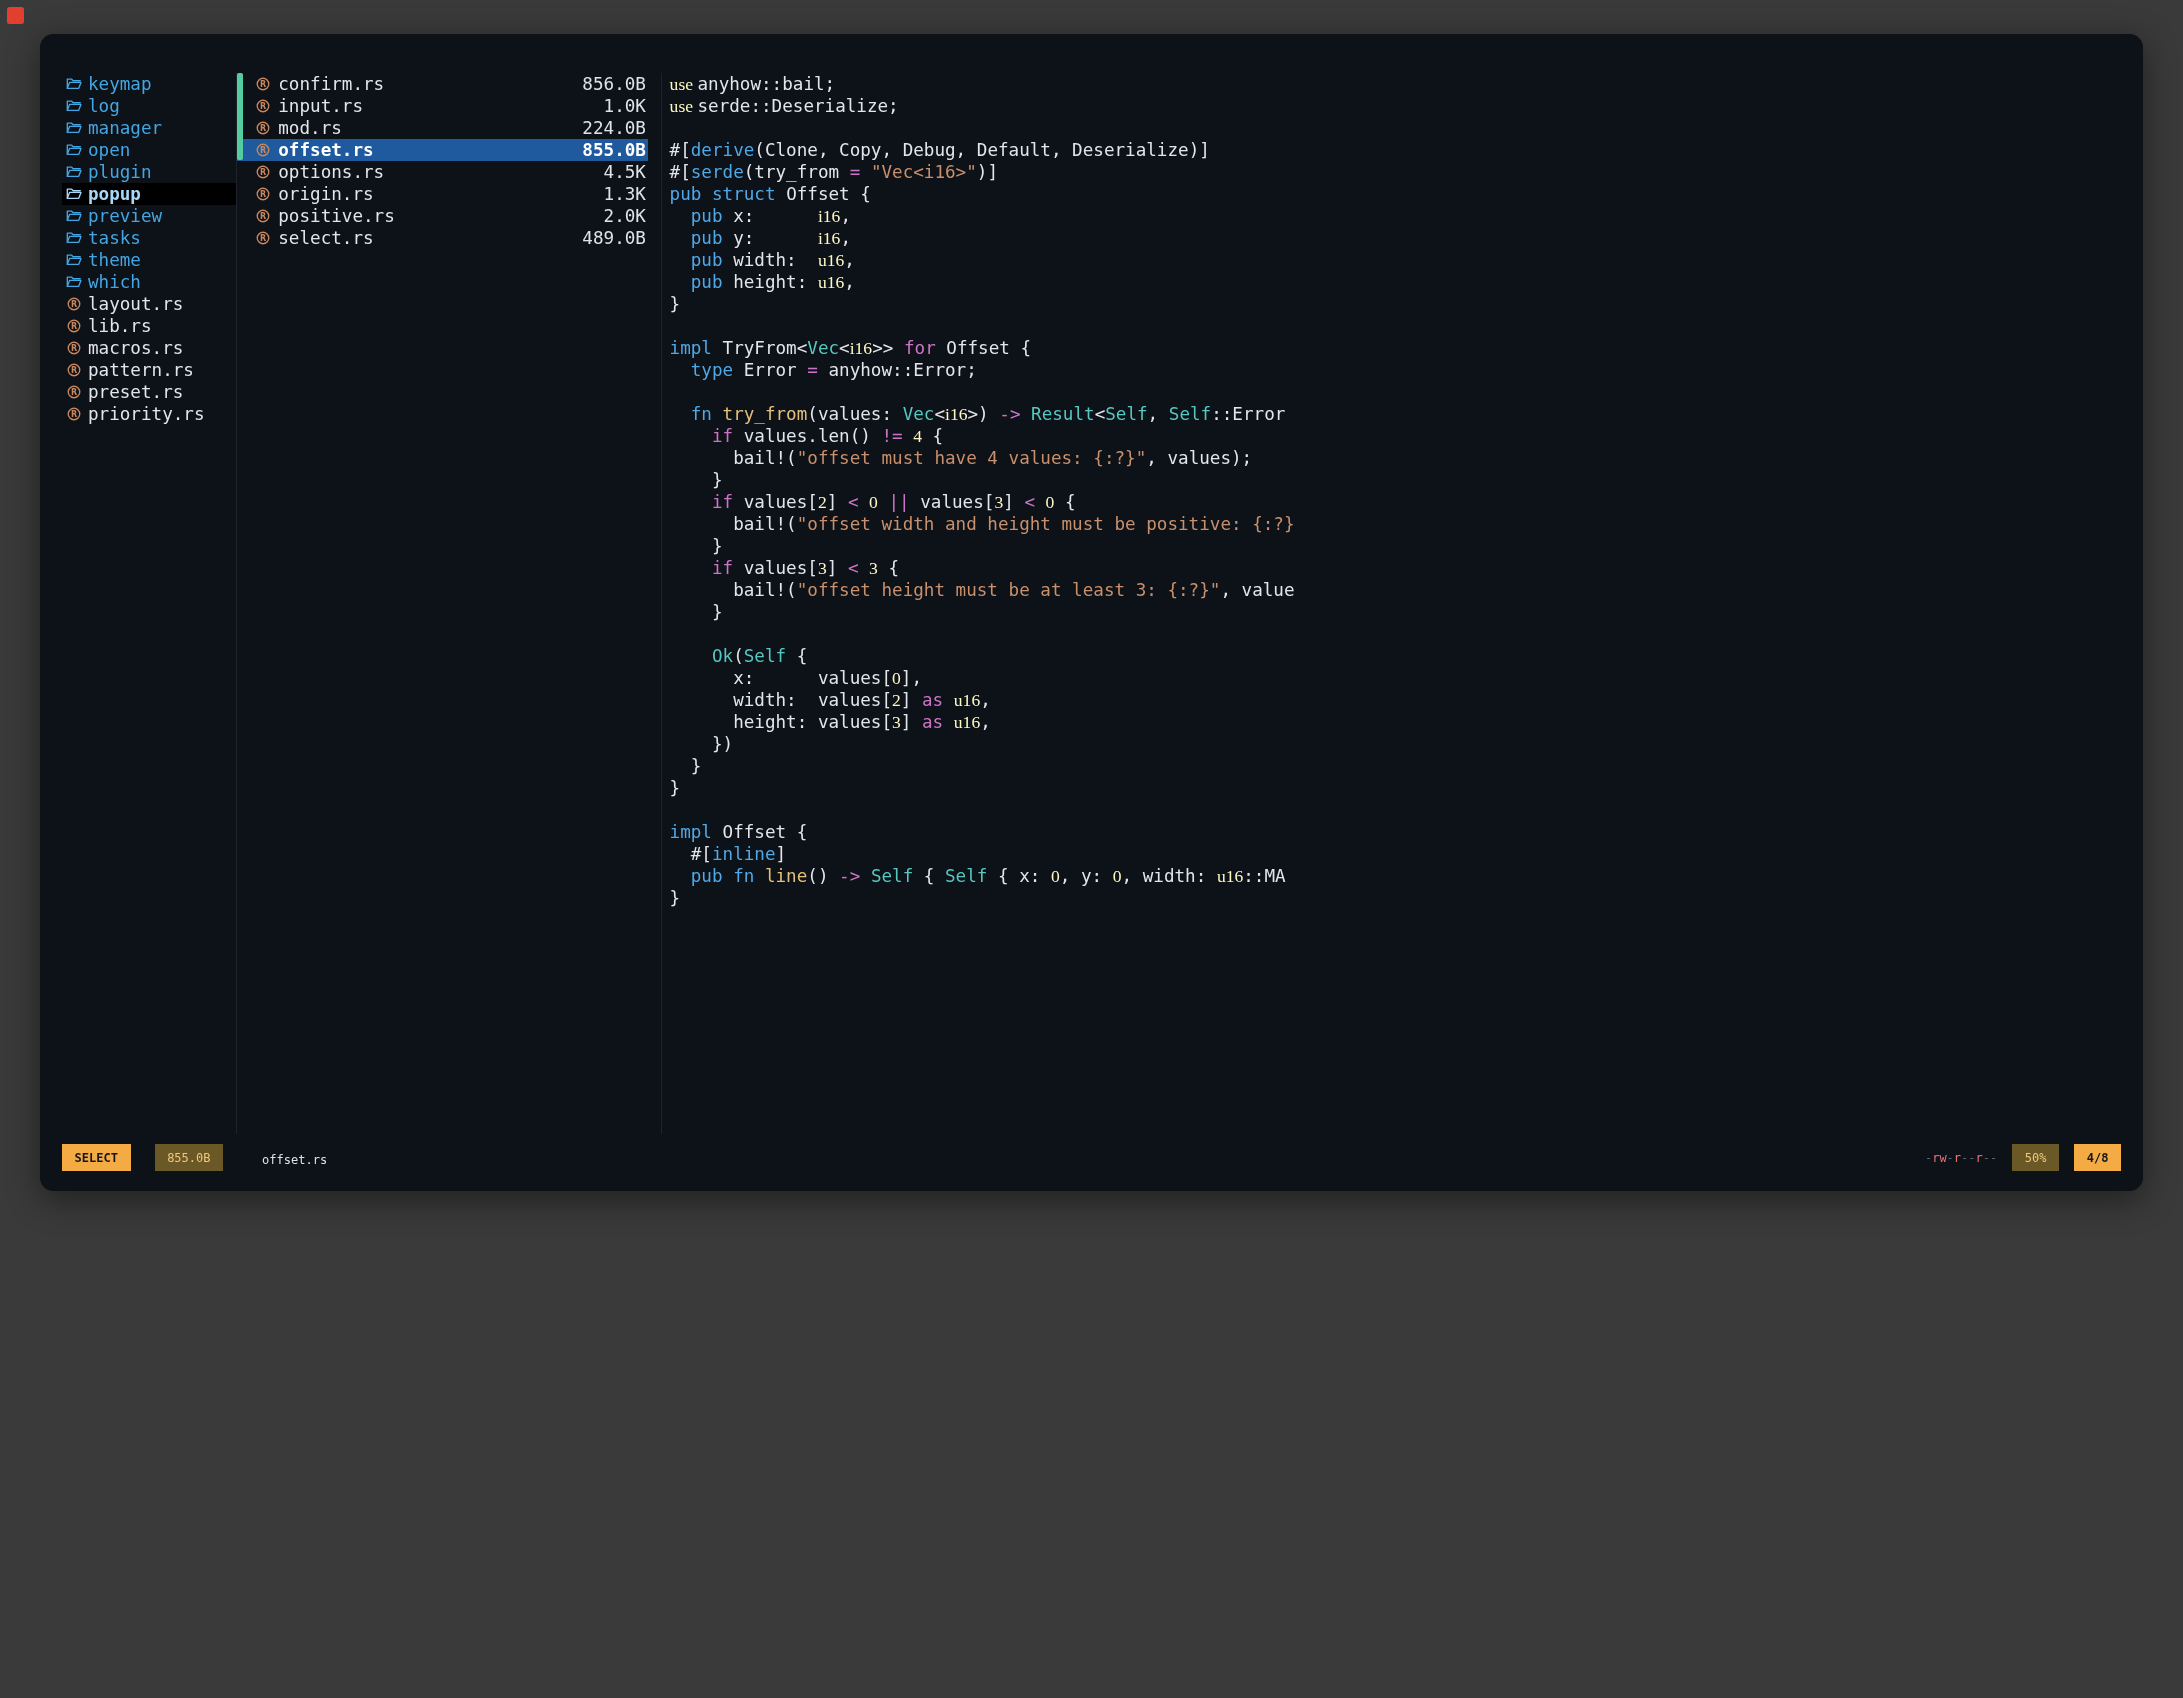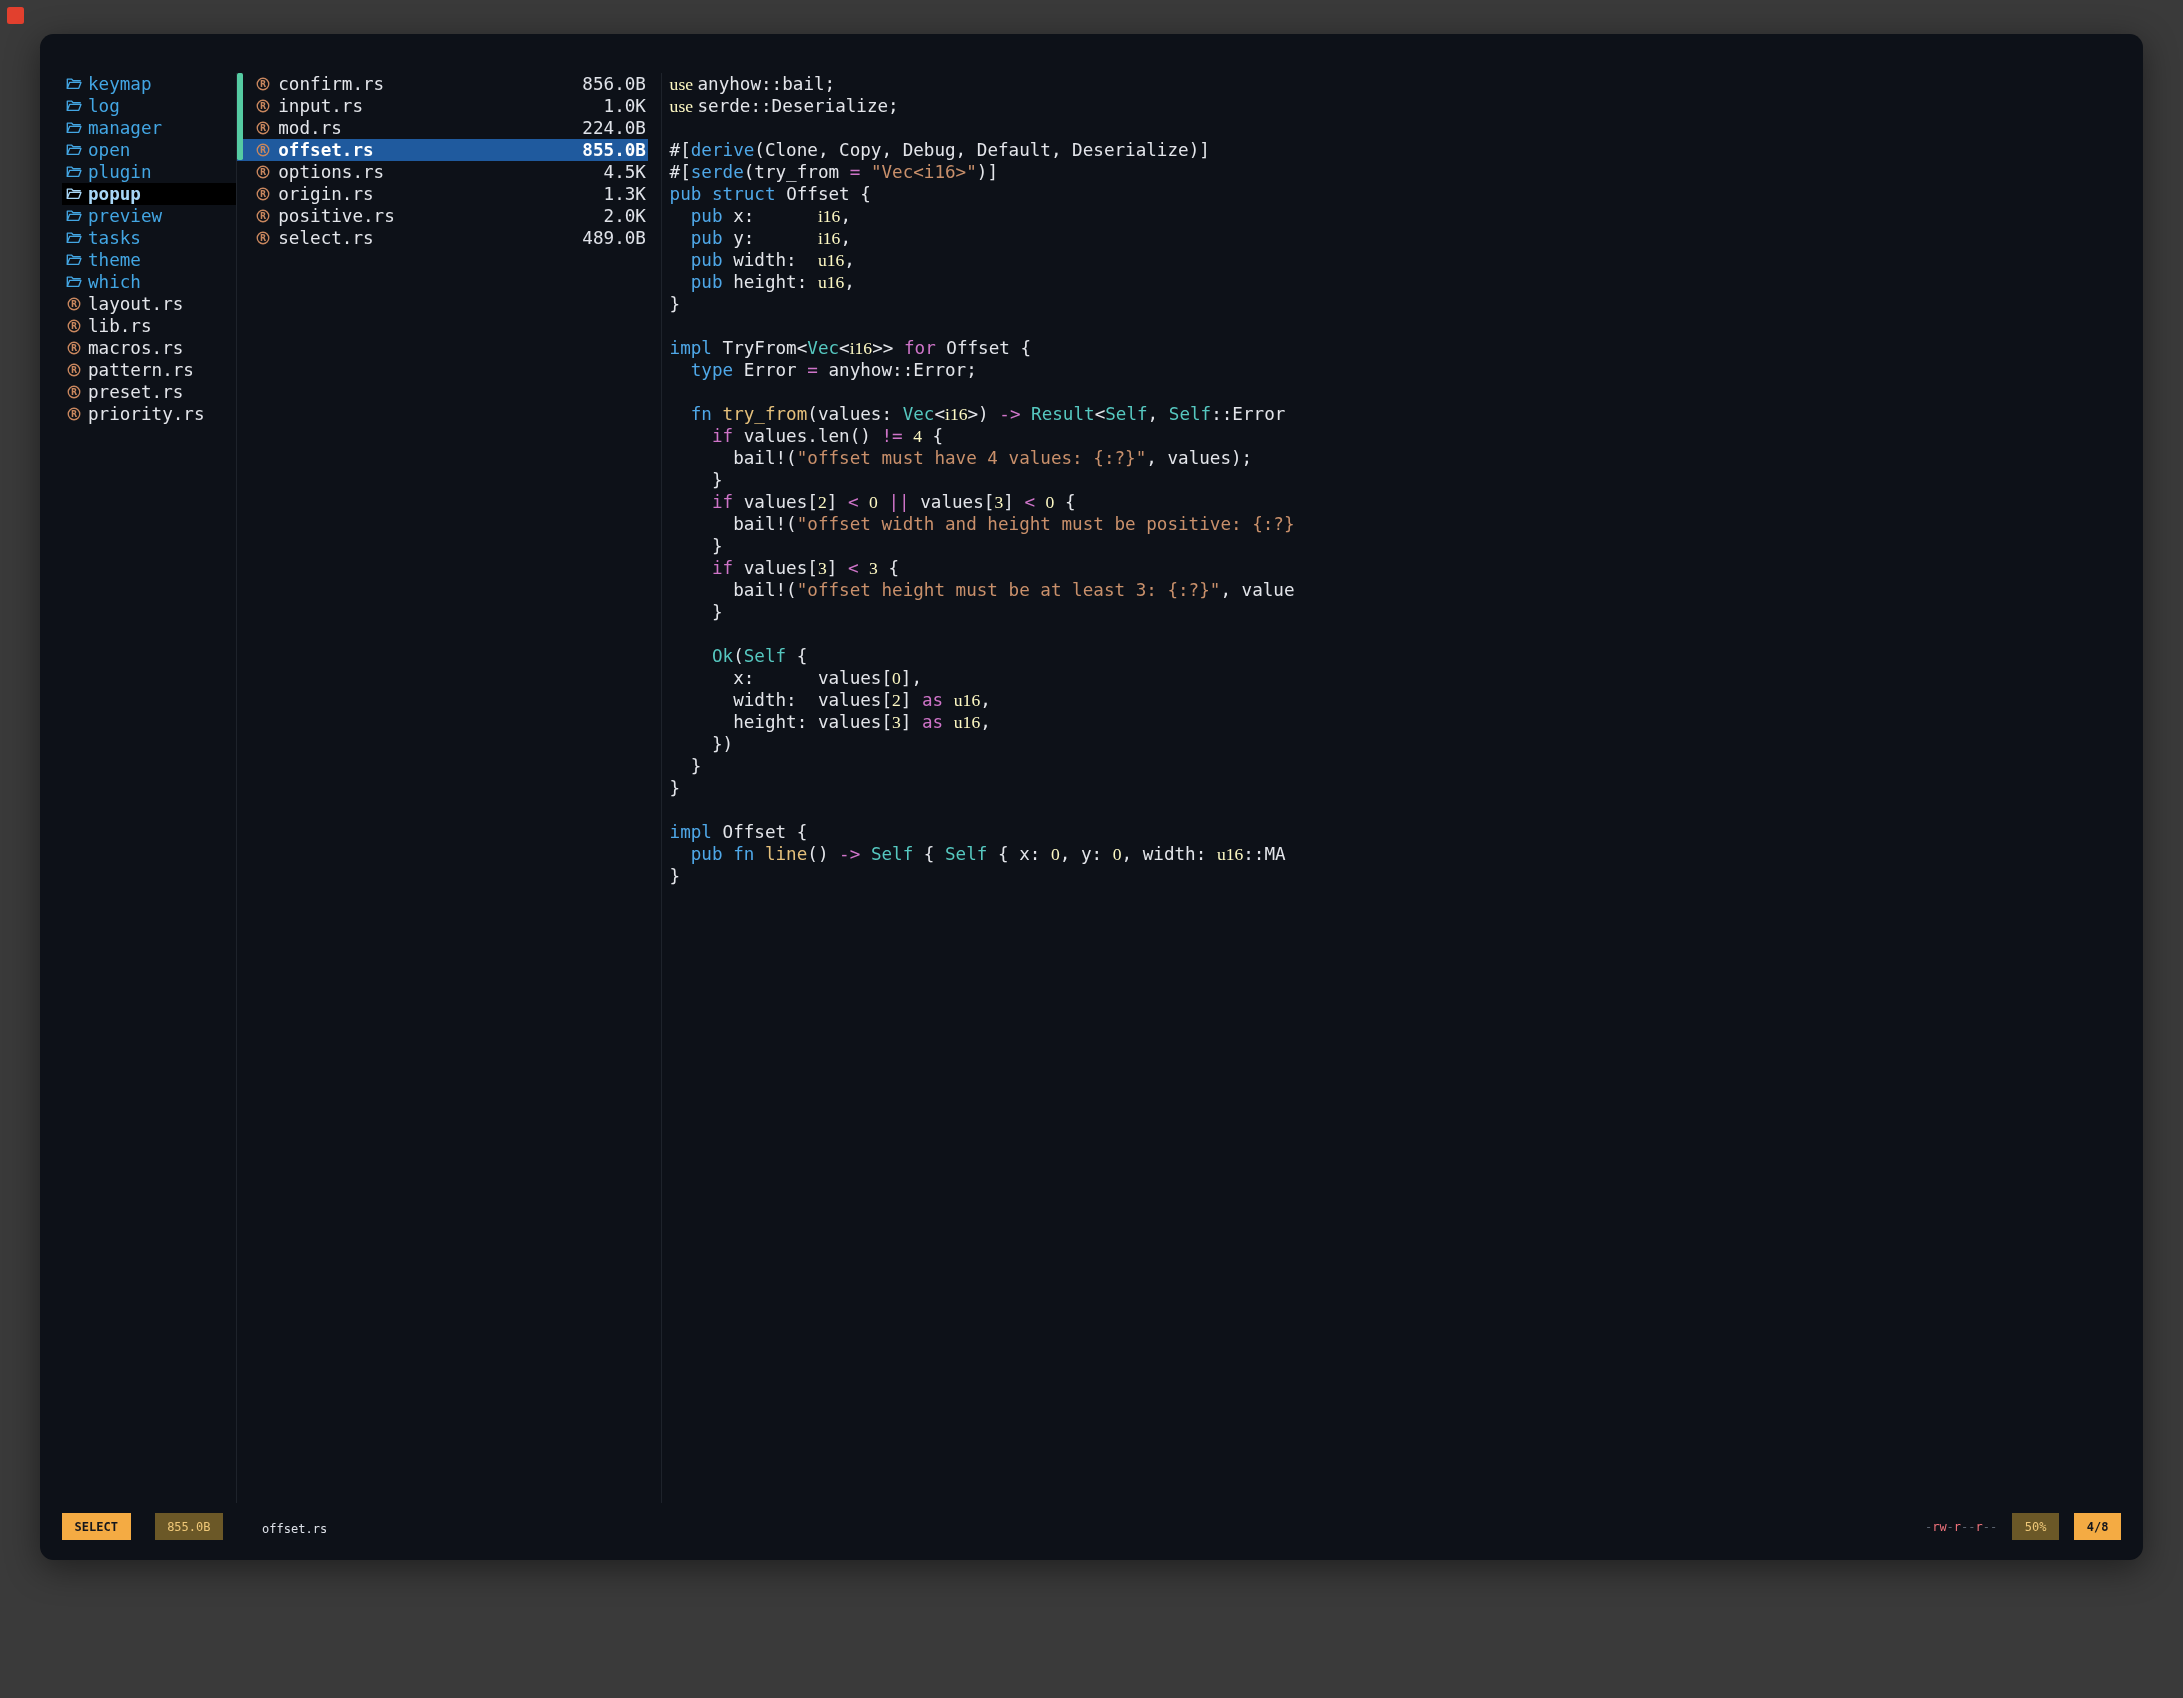--- a/index.html
+++ b/index.html
@@ -8,21 +8,21 @@
     background:#3a3a3a;
     font-family:"DejaVu Sans Mono", monospace;
     position:relative;
     overflow:hidden;
   }
   .rec-dot {
     position:absolute; left:6.7px; top:6.7px; width:17px; height:17px;
     background:#e2402e; border-radius:2.5px;
   }
   .window {
-    position:absolute; left:40px; top:34px; width:2103px; height:1526px;
+    position:absolute; left:40px; top:34px; width:2103px; height:1157px;
     background:#0d1118; border-radius:13.4px;
     display:flex; flex-direction:column;
     padding:39px 22px 20px 22px;
     box-shadow:0 8.4px 34px rgba(0,0,0,.45);
     font-size:17.6px; line-height:22px; color:#e3e5ea;
   }
   .panes { flex:1; display:flex; min-height:0; }
 
   
   .pane-left { width:175px; border-right:0.8px solid #1e232b; overflow:hidden; }
@@ -217,20 +217,21 @@
           <div class="code-line"></div>
           <div class="code-line"><span class="tok-f">    </span><span class="tok-t">Ok</span><span class="tok-f">(</span><span class="tok-t">Self</span><span class="tok-f"> {</span></div>
           <div class="code-line"><span class="tok-f">      x:      values[</span><span class="tok-o">0</span><span class="tok-f">],</span></div>
           <div class="code-line"><span class="tok-f">      width:  values[</span><span class="tok-o">2</span><span class="tok-f">] </span><span class="tok-m">as </span><span class="tok-o">u16</span><span class="tok-f">,</span></div>
           <div class="code-line"><span class="tok-f">      height: values[</span><span class="tok-o">3</span><span class="tok-f">] </span><span class="tok-m">as </span><span class="tok-o">u16</span><span class="tok-f">,</span></div>
           <div class="code-line"><span class="tok-f">    })</span></div>
           <div class="code-line"><span class="tok-f">  }</span></div>
           <div class="code-line"><span class="tok-f">}</span></div>
           <div class="code-line"></div>
           <div class="code-line"><span class="tok-b">impl </span><span class="tok-f">Offset {</span></div>
+          <div class="code-line"><span class="tok-f">  #[</span><span class="tok-b">inline</span><span class="tok-f">]</span></div>
           <div class="code-line"><span class="tok-f">  </span><span class="tok-b">pub fn </span><span class="tok-y">line</span><span class="tok-f">() </span><span class="tok-m">-&gt;</span><span class="tok-f"> </span><span class="tok-t">Self</span><span class="tok-f"> { </span><span class="tok-t">Self</span><span class="tok-f"> { x: </span><span class="tok-o">0</span><span class="tok-f">, y: </span><span class="tok-o">0</span><span class="tok-f">, width: </span><span class="tok-o">u16</span><span class="tok-f">::MA</span></div>
           <div class="code-line"><span class="tok-f">}</span></div>
         </div>
     </div>
   </div>
 
   <div class="statusbar">
     <span class="chip chip-bright">SELECT</span>
     <span class="chip chip-dim">855.0B</span>
     <span class="sb-filename">offset.rs</span>

